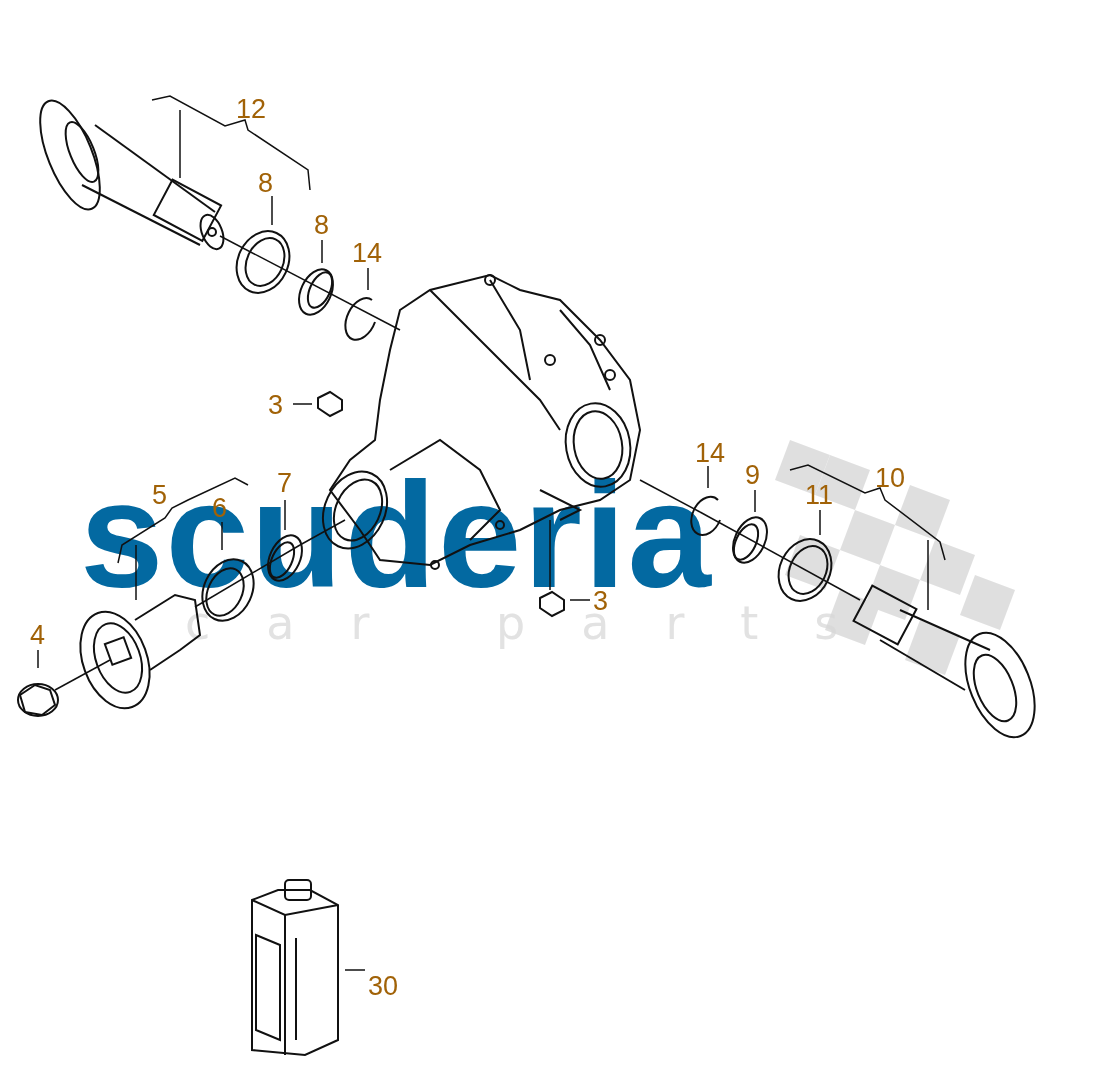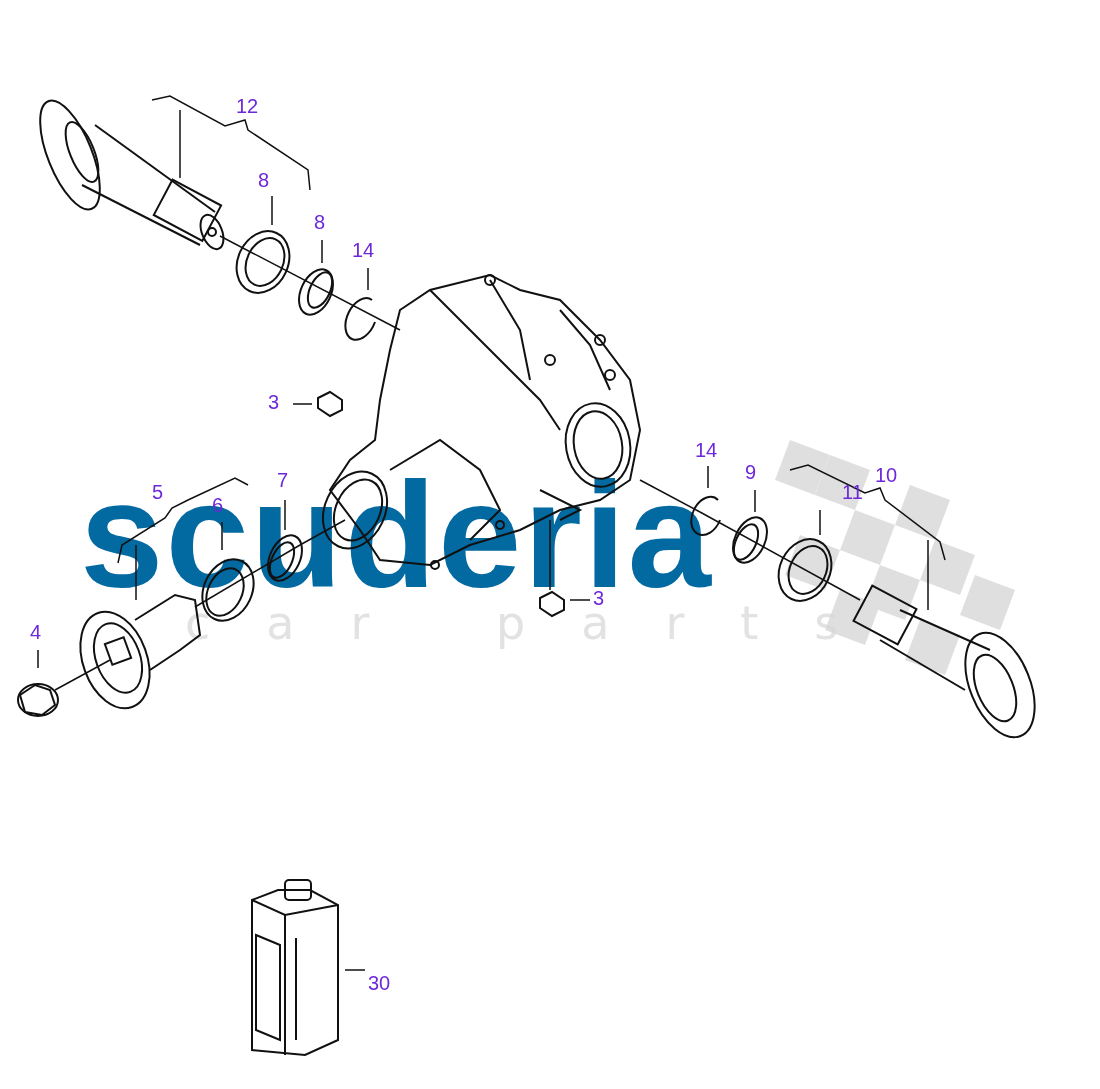--- a/index.html
+++ b/index.html
@@ -1,20 +1,20 @@
 <!DOCTYPE html>
 <html><head>
 <meta charset="utf-8">
 <style>
   html, body { margin:0; padding:0; background:#ffffff; }
   body { width:1100px; height:1089px; position:relative; overflow:hidden; font-family:"Liberation Sans", sans-serif; }
   #stage { position:absolute; left:0; top:0; width:1100px; height:1089px; }
   .wm-main { position:absolute; left:80px; top:460px; font-size:150px; font-weight:bold; color:#0369a1; letter-spacing:2px; font-family:Liberation Sans, sans-serif; line-height:1; }
   .wm-sub { position:absolute; left:185px; top:600px; font-size:46px; color:#e2e2e2; letter-spacing:56px; font-family:"DejaVu Sans", sans-serif; line-height:1; }
-  .callout { position:absolute; font-size:20px; color:#6d28d9; font-family:"Liberation Sans", sans-serif; line-height:1; }
+  .callout { position:absolute; font-size:27px; color:#a16207; font-family:"Liberation Sans", sans-serif; line-height:1; }
   svg { position:absolute; left:0; top:0; }
 </style>
 </head>
 <body>
 
 <div id="stage">
 
   <div class="wm-main">scuderia</div>
   <div class="wm-sub">car parts</div>
 
@@ -156,16 +156,16 @@
   <div class="callout" style="left:314px;top:212px;">8</div>
   <div class="callout" style="left:352px;top:240px;">14</div>
   <div class="callout" style="left:268px;top:392px;">3</div>
   <div class="callout" style="left:152px;top:482px;">5</div>
   <div class="callout" style="left:212px;top:495px;">6</div>
   <div class="callout" style="left:277px;top:470px;">7</div>
   <div class="callout" style="left:30px;top:622px;">4</div>
   <div class="callout" style="left:593px;top:588px;">3</div>
   <div class="callout" style="left:695px;top:440px;">14</div>
   <div class="callout" style="left:745px;top:462px;">9</div>
-  <div class="callout" style="left:805px;top:482px;margin-left:37px;">11</div>
+  <div class="callout" style="left:805px;top:482px;">11</div>
   <div class="callout" style="left:875px;top:465px;">10</div>
   <div class="callout" style="left:368px;top:957px;margin-top:16px;">30</div>
 </div>
 
 </body></html>

